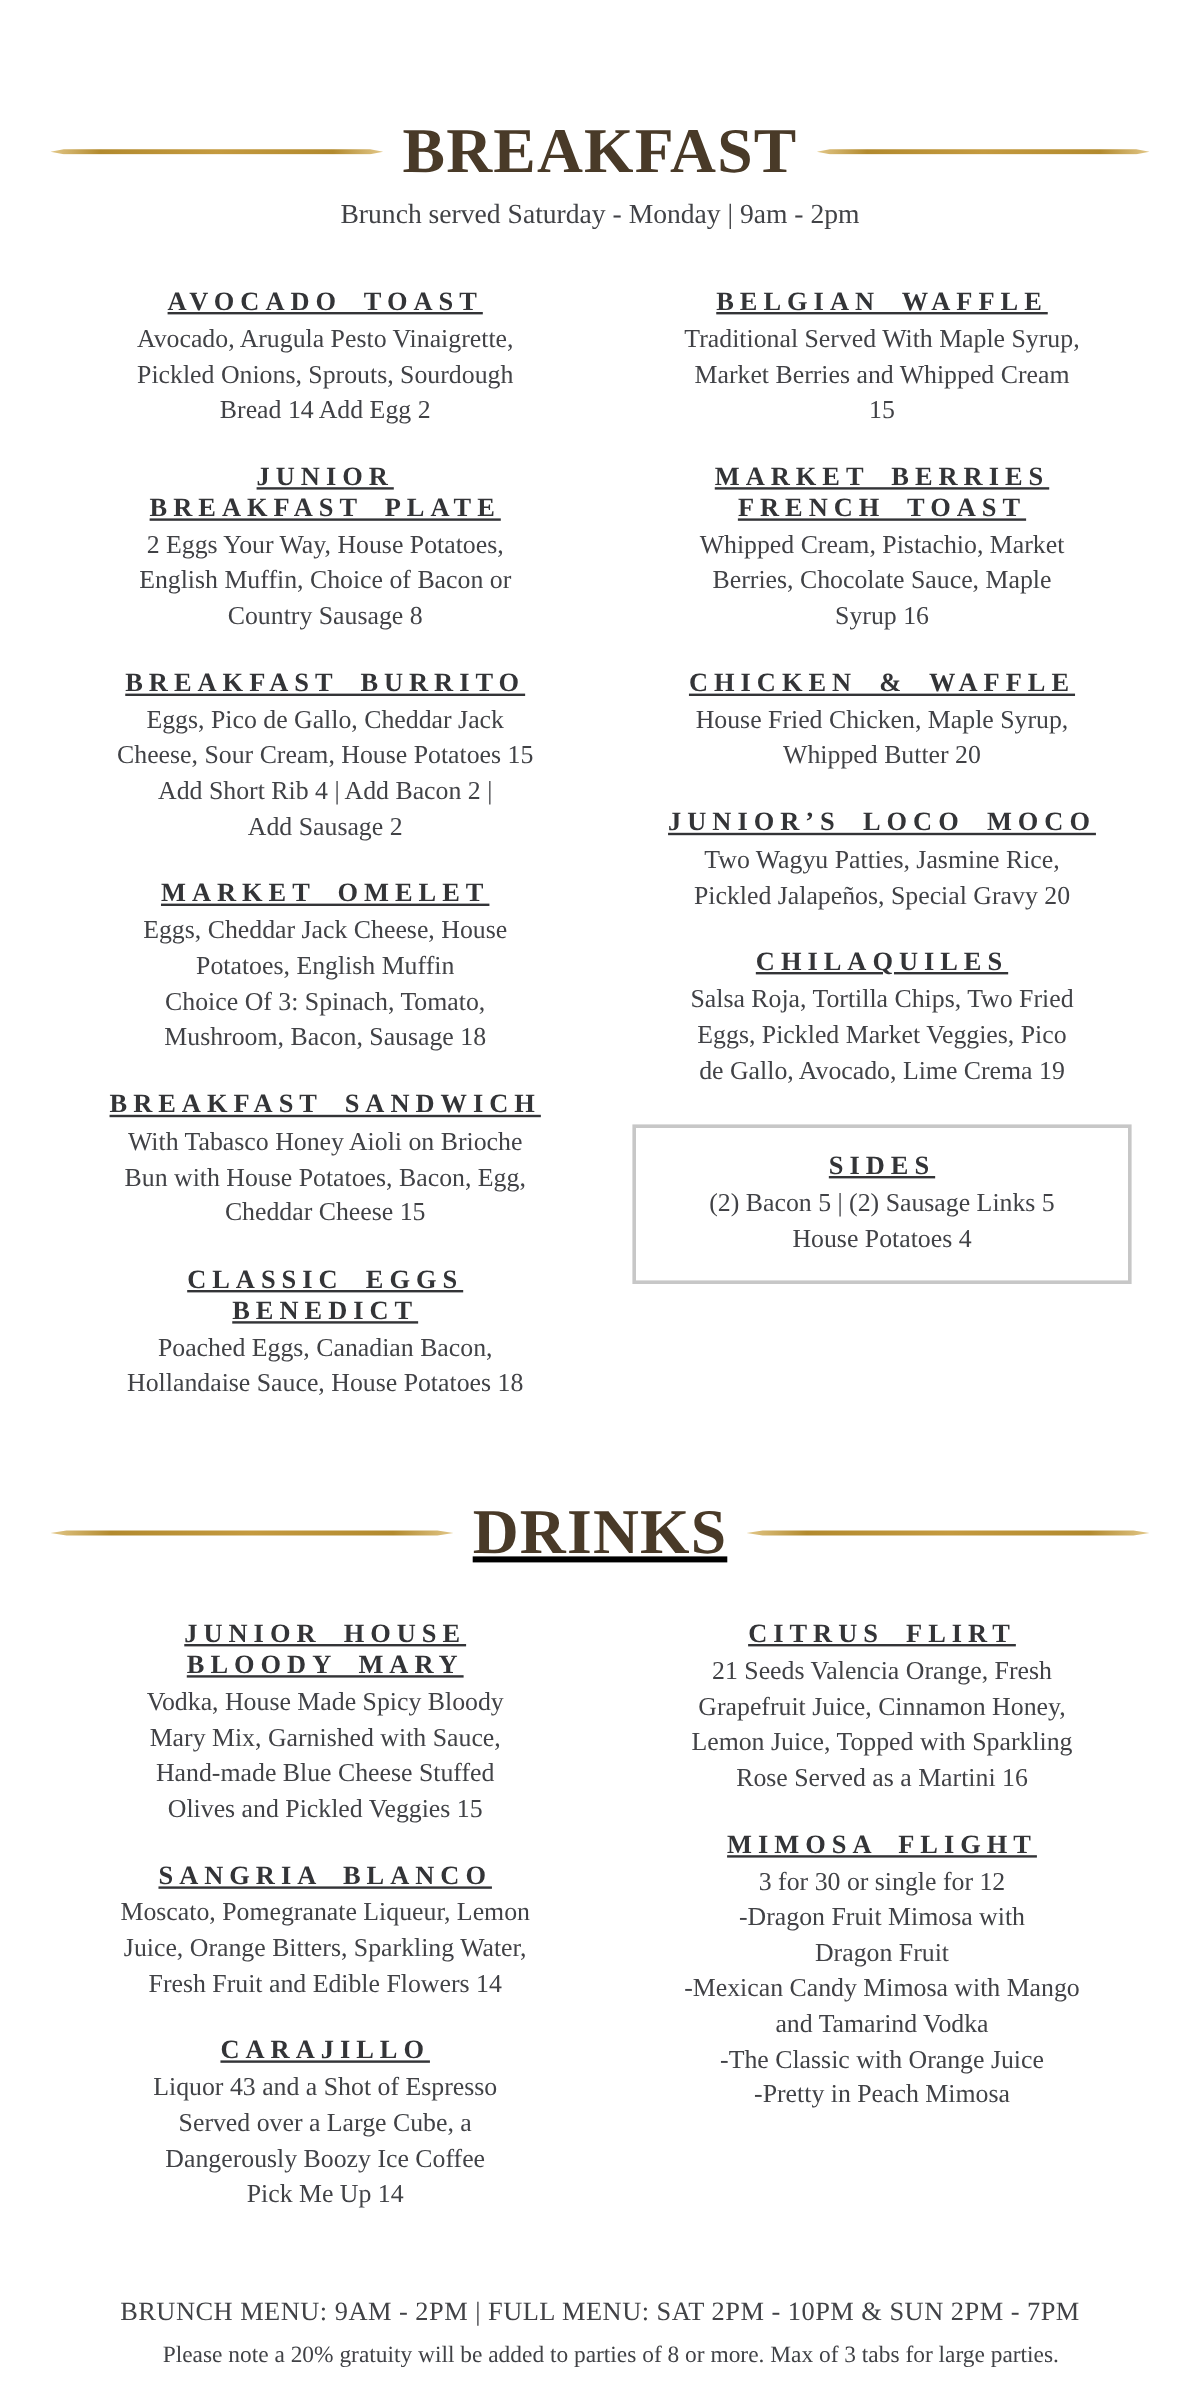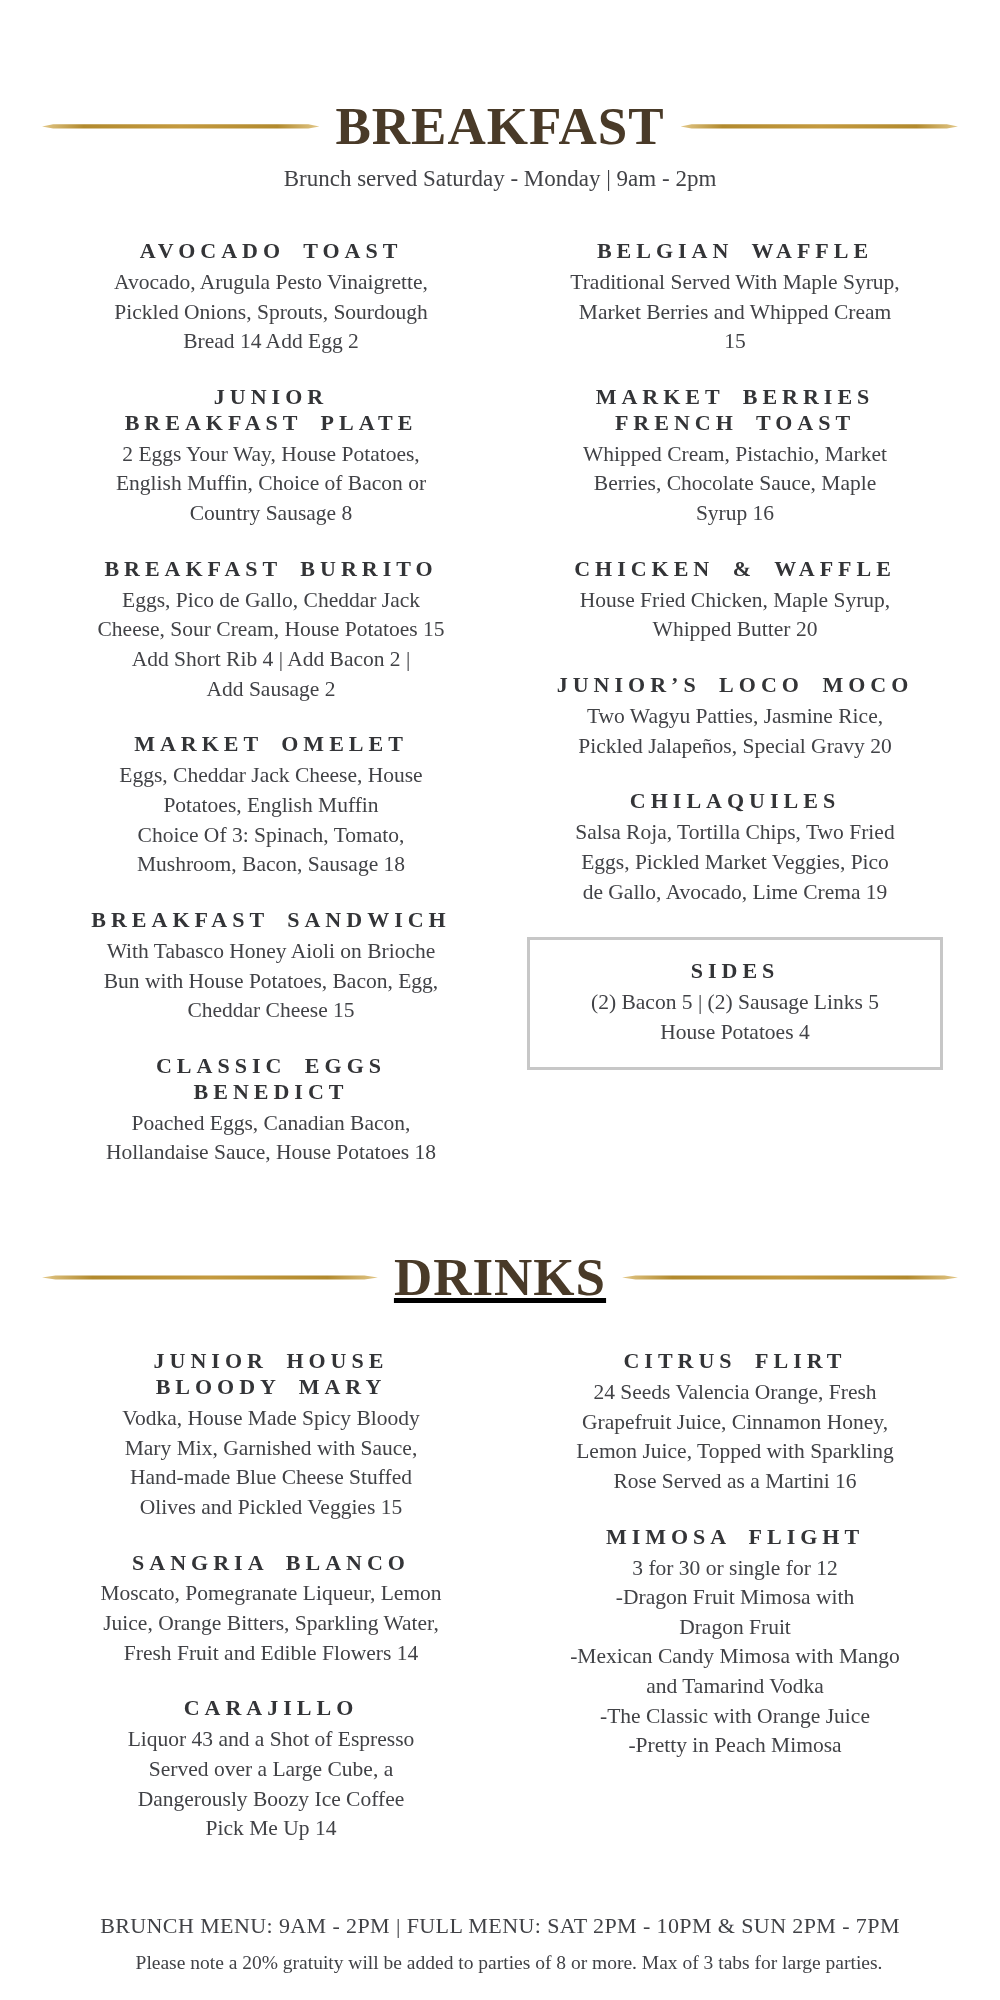--- a/index.html
+++ b/index.html
@@ -35,21 +35,21 @@
     margin-top:9px;
   }
   .columns{
     display:flex;margin-top:46px;padding:0 40px 0 42px;box-sizing:border-box;
   }
   .col-left{width:458px;}
   .col-right{width:430px;margin-left:20px;}
   .item{text-align:center;margin-bottom:27px;}
   .item-heading{
     margin:0;font-size:22px;font-weight:bold;line-height:1.18;
-    color:var(--heading-dark);letter-spacing:5px;word-spacing:8px;
+    color:var(--heading-dark);letter-spacing:5px;word-spacing:8px;text-decoration:underline;
   }
   .item-desc{margin-top:4px;font-size:21.5px;line-height:1.38;color:var(--body-text);}
   .desc-line{white-space:nowrap;}
   .item.boxed{
     border:3px solid var(--box-border);
     width:398px;margin:30px auto 0;
     padding:18px 6px 20px;box-sizing:content-box;
   }
   .drinks-section .section-header{margin-top:52px;text-decoration:underline;}
   .drinks-section .columns{margin-top:40px;}
@@ -239,21 +239,21 @@
               <div class="desc-line">Pick Me Up 14</div>
             </div>
           </div>
         </div>
         <div class="col col-right">
           <div class="item">
             <h2 class="item-heading">
               <div>CITRUS FLIRT</div>
             </h2>
             <div class="item-desc">
-              <div class="desc-line">24 Seeds Valencia Orange, Fresh</div>
+              <div class="desc-line">21 Seeds Valencia Orange, Fresh</div>
               <div class="desc-line">Grapefruit Juice, Cinnamon Honey,</div>
               <div class="desc-line">Lemon Juice, Topped with Sparkling</div>
               <div class="desc-line">Rose Served as a Martini 16</div>
             </div>
           </div>
           <div class="item">
             <h2 class="item-heading">
               <div>MIMOSA FLIGHT</div>
             </h2>
             <div class="item-desc">

